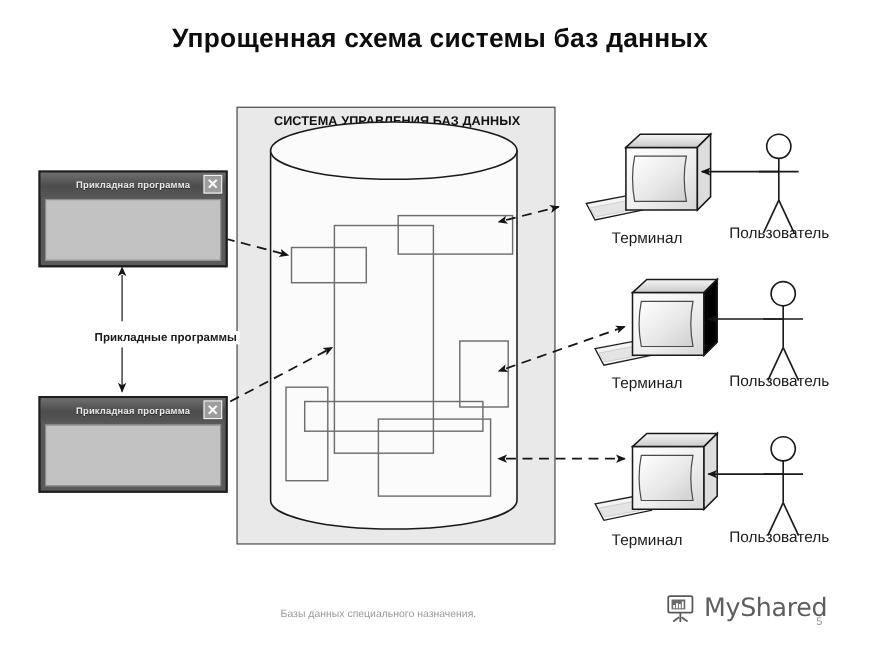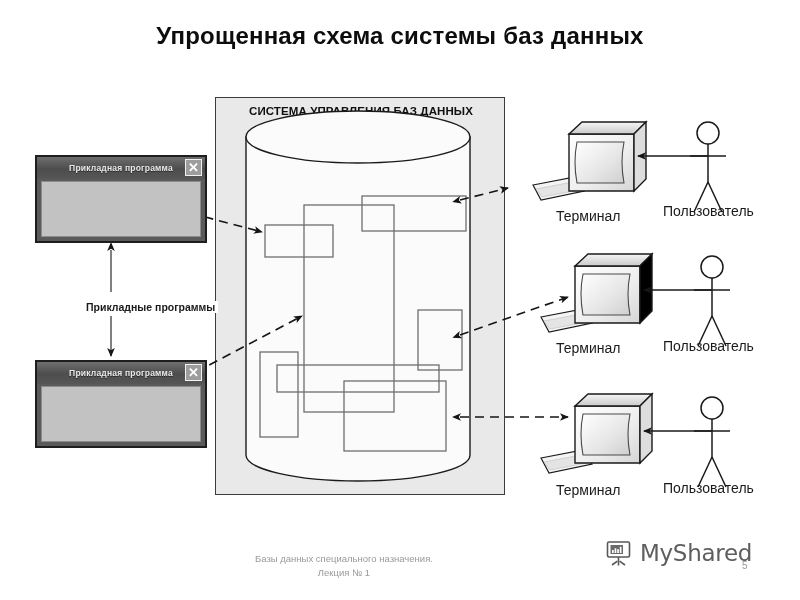--- a/index.html
+++ b/index.html
@@ -344,21 +344,20 @@
 <div id="label-terminal-1" class="node-label">Терминал</div>
 <div id="label-terminal-2" class="node-label">Терминал</div>
 <div id="label-terminal-3" class="node-label">Терминал</div>
 
 <div id="label-user-1" class="node-label">Пользователь</div>
 <div id="label-user-2" class="node-label">Пользователь</div>
 <div id="label-user-3" class="node-label">Пользователь</div>
 
 <div id="footer-text">
   <span>Базы данных специального назначения.</span>
-  <span id="footer-line-2">Лекция № 1</span>
 </div>
 
 <div id="page-number">5</div>
 
 <div id="myshared-logo">
   <svg width="30" height="30" viewBox="0 0 30 30">
     <rect x="3.5" y="4" width="22" height="15" rx="1.5" fill="#ffffff" stroke="#585858" stroke-width="1.6"></rect>
     <rect x="6.5" y="7" width="12.5" height="9" fill="#6b6b6b"></rect>
     <rect x="8" y="12" width="1.7" height="3" fill="#ffffff"></rect>
     <rect x="10.6" y="10.3" width="1.7" height="4.7" fill="#ffffff"></rect>

